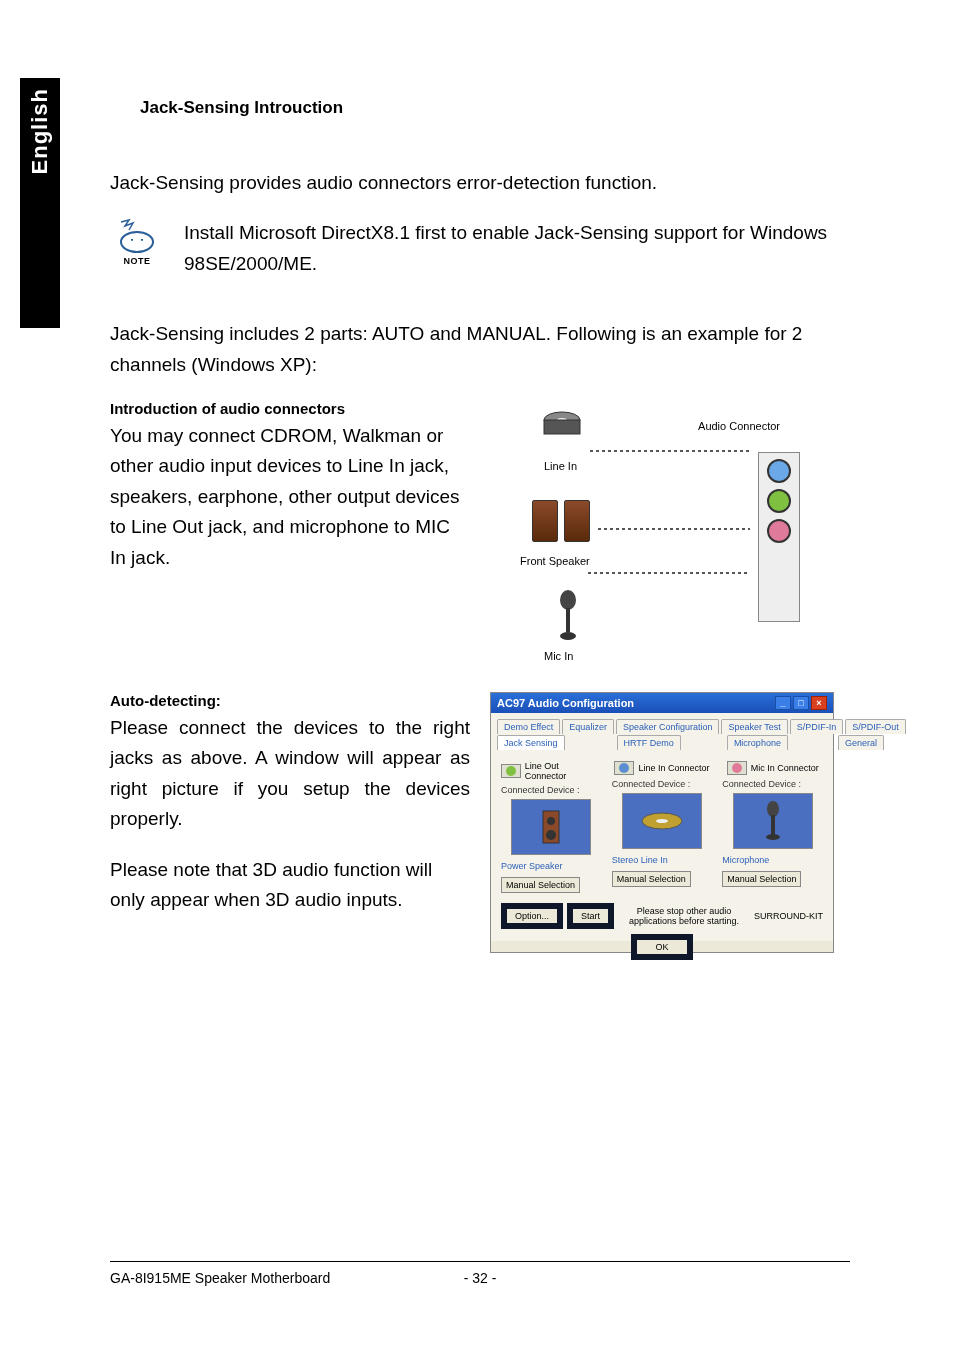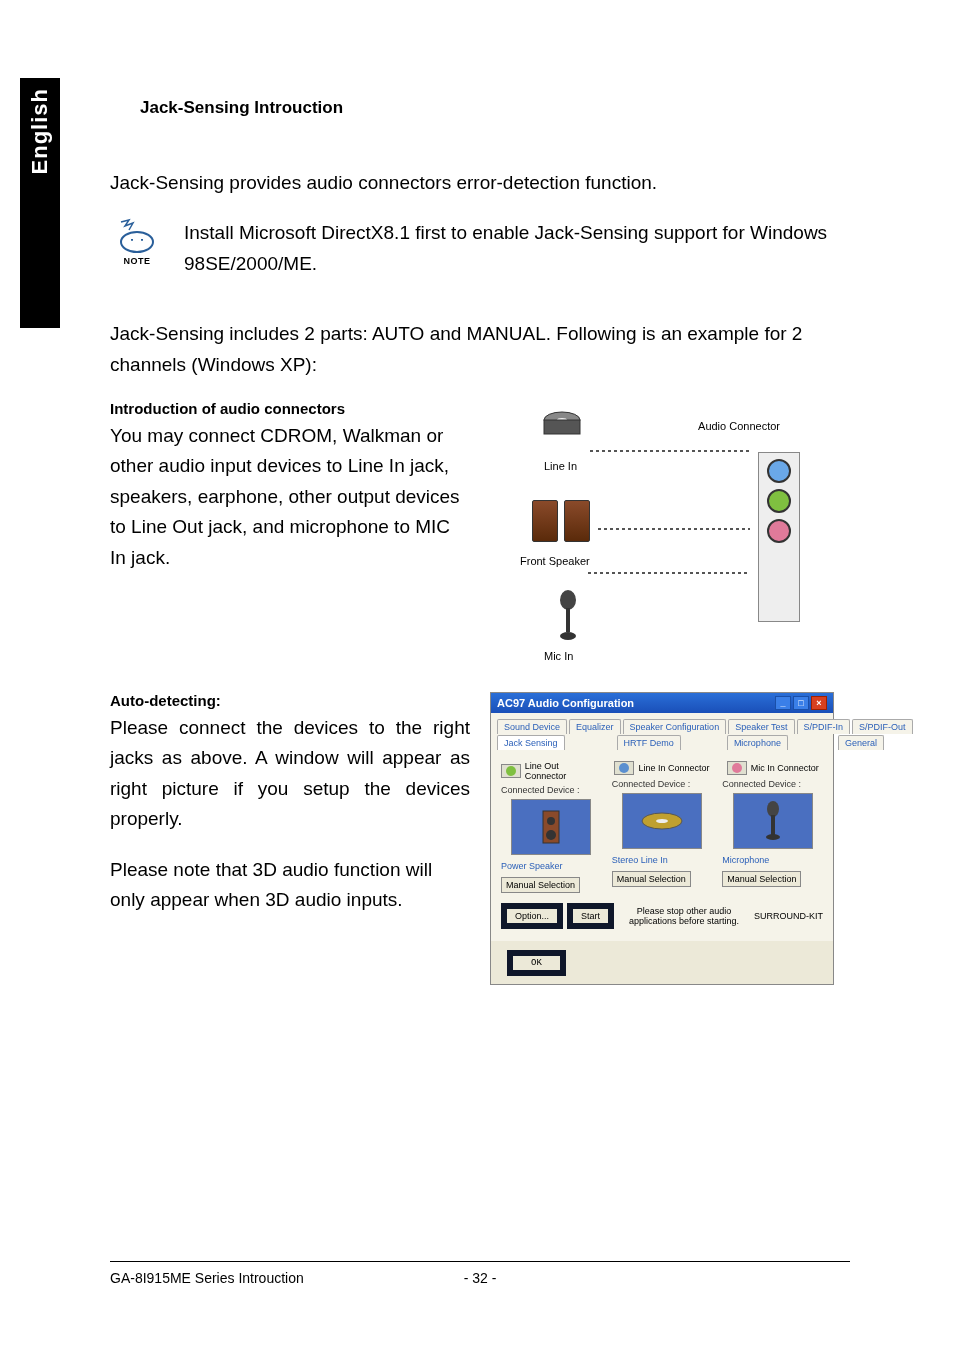--- a/index.html
+++ b/index.html
@@ -121,21 +121,21 @@
     .jack-label-row { display:flex; align-items:center; justify-content:center; gap:4px; margin-bottom:2px; }
     .jack-small-icon { width: 20px; height: 14px; border:1px solid #888; background:#e0e0d0; display:inline-flex; align-items:center; justify-content:center; }
     .jack-dot { width: 10px; height: 10px; border-radius:50%; }
     .jack-name { font-size: 9px; }
     .conn-dev-label { font-size: 9px; color: #333; margin: 4px 0; }
     .device-img { width: 80px; height: 56px; background: #4a6fc0; margin: 0 auto; border: 1px solid #888; display:flex; align-items:center; justify-content:center; }
     .device-name { font-size: 9px; margin: 6px 0; color: #2a5fb8; }
     .manual-sel-btn { border: 1px solid #888; padding: 2px 4px; font-size: 9px; background: #ece9d8; margin: 0 auto; display:inline-block; }
     .bottom-row { display:flex; justify-content:space-between; align-items:center; padding: 6px 4px; font-size:9px; gap:4px; }
     .btn { border: 6px solid #0f172a; padding: 2px 8px; background: #ece9d8; font-size:9px; }
-    .ok-row { text-align: left; padding: 16px; background: #ece9d8; font-family: Liberation Mono, monospace; }
+    .ok-row { text-align: center; padding: 0; background: #ece9d8; }
     .footer-line { position: absolute; left: 110px; bottom: 92px; width: 740px; border-top: 1px solid #000; }
     .footer { position: absolute; left: 110px; bottom: 68px; width: 740px; display: flex; font-size: 14px; }
     .footer-left { flex: 1; }
     .footer-center { width: 60px; text-align: center; }
     .mt30 { margin-top: 30px; }
   </style>
 </head>
 <body>
 
 <div class="language-tab">
@@ -213,21 +213,21 @@
           <span>AC97 Audio Configuration</span>
           <div class="winbtns">
             <div class="winbtn">_</div>
             <div class="winbtn">□</div>
             <div class="winbtn close">×</div>
           </div>
         </div>
         <div class="ac97-body">
           <div class="tabs-area">
             <div class="tabrow">
-              <div class="tab">Sound Device</div>
+              <div class="tab">Demo Effect</div>
               <div class="tab">Equalizer</div>
               <div class="tab">Speaker Configuration</div>
               <div class="tab">Speaker Test</div>
               <div class="tab">S/PDIF-In</div>
               <div class="tab">S/PDIF-Out</div>
             </div>
             <div class="tabrow tabrow2">
               <div class="tab active">Jack Sensing</div>
               <div class="tab" style="margin-left:50px;">HRTF Demo</div>
               <div class="tab" style="margin-left:44px;">Microphone</div>
@@ -300,16 +300,16 @@
           <span class="btn" style="padding:2px 18px;">OK</span>
         </div>
       </div>
     </div>
   </div>
 
 </div>
 
 <div class="footer-line"></div>
 <div class="footer">
-  <div class="footer-left">GA-8I915ME Series Introuction</div>
+  <div class="footer-left">GA-8I915ME Speaker Motherboard</div>
   <div class="footer-center">- 32 -</div>
   <div style="flex:1;"></div>
 </div>
 
 </body></html>

